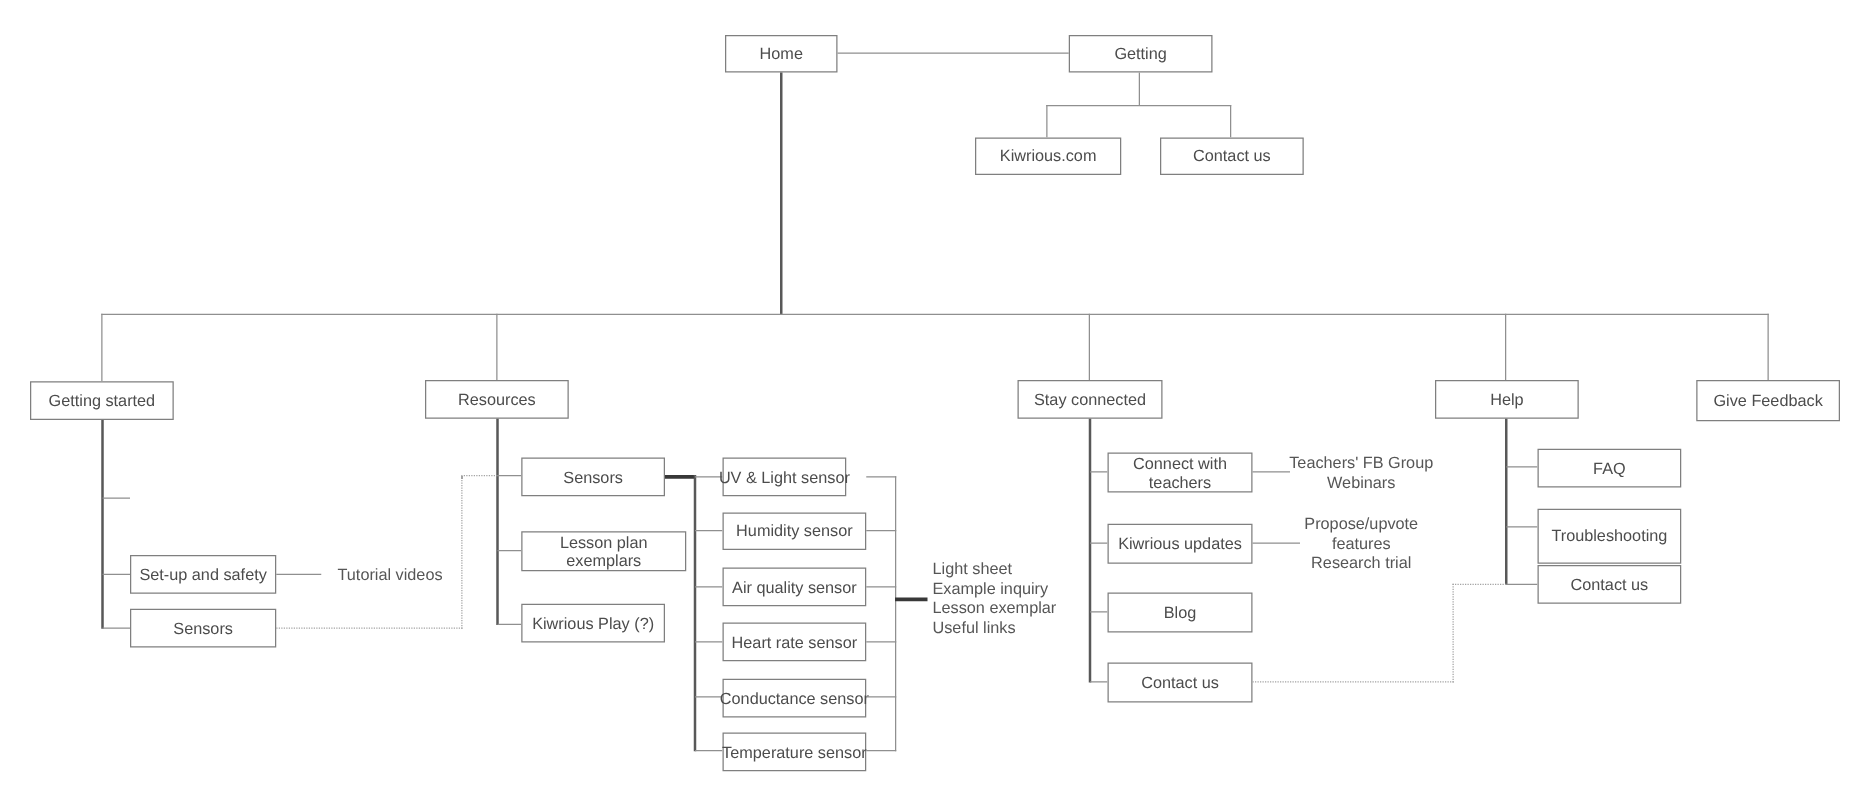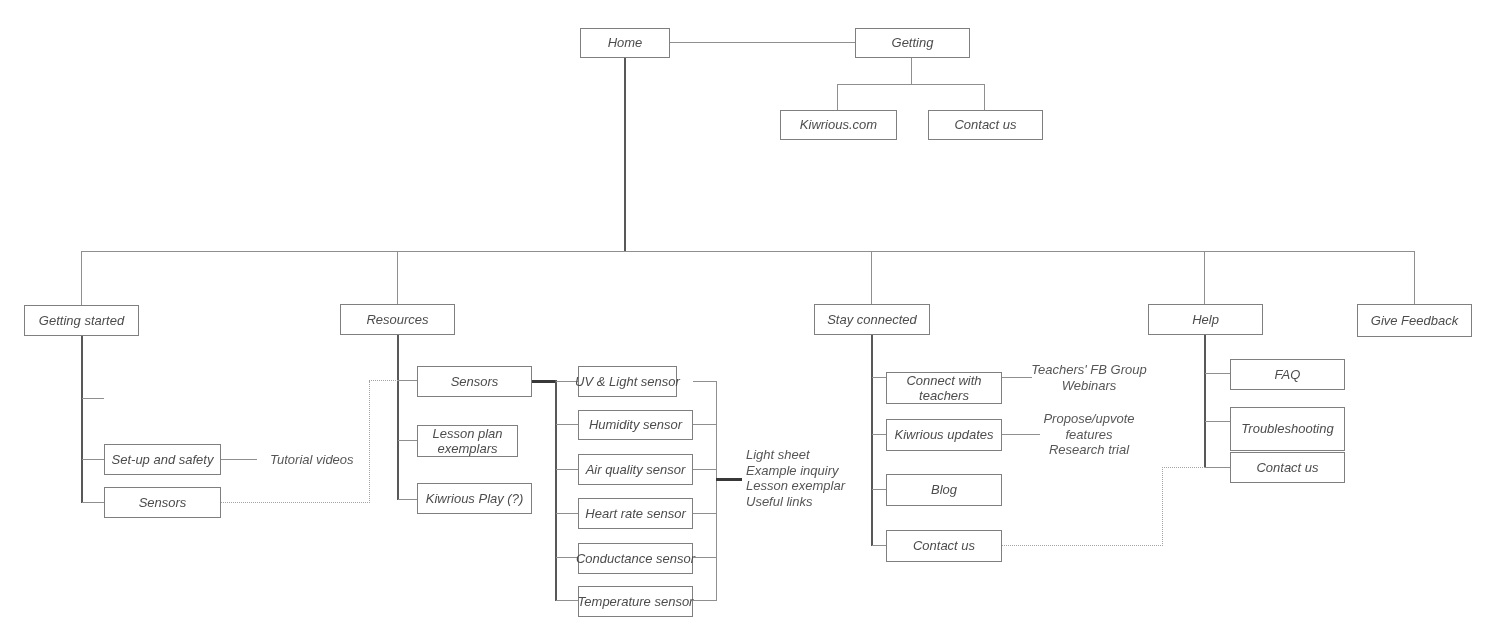--- a/index.html
+++ b/index.html
@@ -1,18 +1,18 @@
 <!DOCTYPE html>
 <html><head>
 <meta charset="utf-8">
 <style>
   html,body{margin:0;padding:0;background:#ffffff;}
   .canvas{
     position:relative;width:1500px;height:642px;background:#ffffff;
-    font-family:"Liberation Sans", sans-serif;color:#4c4c4c;overflow:hidden;font-style:italic;
+    font-family:"Liberation Sans", sans-serif;color:#4c4c4c;overflow:hidden;
   }
   .box{
     position:absolute;box-sizing:border-box;border:1.5px solid #7f7f7f;background:#ffffff;
     display:flex;align-items:center;justify-content:center;text-align:center;
     font-size:13px;line-height:1.16;white-space:nowrap;padding:0 2px;color:#4c4c4c;
   }
   .box.wrap{white-space:normal;}
   .line{position:absolute;background:#8f8f8f;}
   .line.h{height:1px;}
   .line.v{width:1px;}
@@ -57,21 +57,21 @@
   <div class="line h" style="left:221px;top:459px;width:36px"></div>
   <div class="note" style="left:270px;top:452px;width:90px">Tutorial videos</div>
   <div class="box" style="left:104px;top:487px;width:117px;height:31px">Sensors</div>
 
   <div class="box" style="left:340px;top:304px;width:115px;height:31px">Resources</div>
   <div class="line v trunk" style="left:397px;top:335px;height:165px"></div>
   <div class="line h" style="left:398px;top:380px;width:19px"></div>
   <div class="line h" style="left:398px;top:440px;width:19px"></div>
   <div class="line h" style="left:398px;top:499px;width:19px"></div>
   <div class="box" style="left:417px;top:366px;width:115px;height:31px">Sensors</div>
-  <div class="box wrap" style="left:417px;top:425px;width:101px;height:32px">Lesson plan exemplars</div>
+  <div class="box wrap" style="left:417px;top:425px;width:132px;height:32px">Lesson plan exemplars</div>
   <div class="box" style="left:417px;top:483px;width:115px;height:31px">Kiwrious Play (?)</div>
 
   <div class="line h thick" style="left:532px;top:380px;width:24px"></div>
   <div class="line v trunk" style="left:555px;top:380px;height:221px"></div>
   <div class="line h" style="left:556px;top:381px;width:22px"></div>
   <div class="line h" style="left:556px;top:424px;width:22px"></div>
   <div class="line h" style="left:556px;top:469px;width:22px"></div>
   <div class="line h" style="left:556px;top:513px;width:22px"></div>
   <div class="line h" style="left:556px;top:557px;width:22px"></div>
   <div class="line h" style="left:556px;top:600px;width:22px"></div>
@@ -98,21 +98,21 @@
     <div>Useful links</div>
   </div>
 
   <div class="box" style="left:814px;top:304px;width:116px;height:31px">Stay connected</div>
   <div class="line v trunk" style="left:871px;top:335px;height:211px"></div>
   <div class="line h" style="left:872px;top:377px;width:14px"></div>
   <div class="line h" style="left:872px;top:434px;width:14px"></div>
   <div class="line h" style="left:872px;top:489px;width:14px"></div>
   <div class="line h" style="left:872px;top:545px;width:14px"></div>
 
-  <div class="box wrap" style="left:886px;top:372px;width:116px;height:32px">Connect with teachers</div>
+  <div class="box wrap" style="left:886px;top:362px;width:116px;height:32px">Connect with teachers</div>
   <div class="line h" style="left:1002px;top:377px;width:30px"></div>
   <div class="note center" style="left:1030px;top:362px;width:118px">
     <div>Teachers' FB Group</div>
     <div>Webinars</div>
   </div>
 
   <div class="box" style="left:886px;top:419px;width:116px;height:32px">Kiwrious updates</div>
   <div class="line h" style="left:1002px;top:434px;width:38px"></div>
   <div class="note center" style="left:1032px;top:411px;width:114px">
     <div>Propose/upvote</div>

